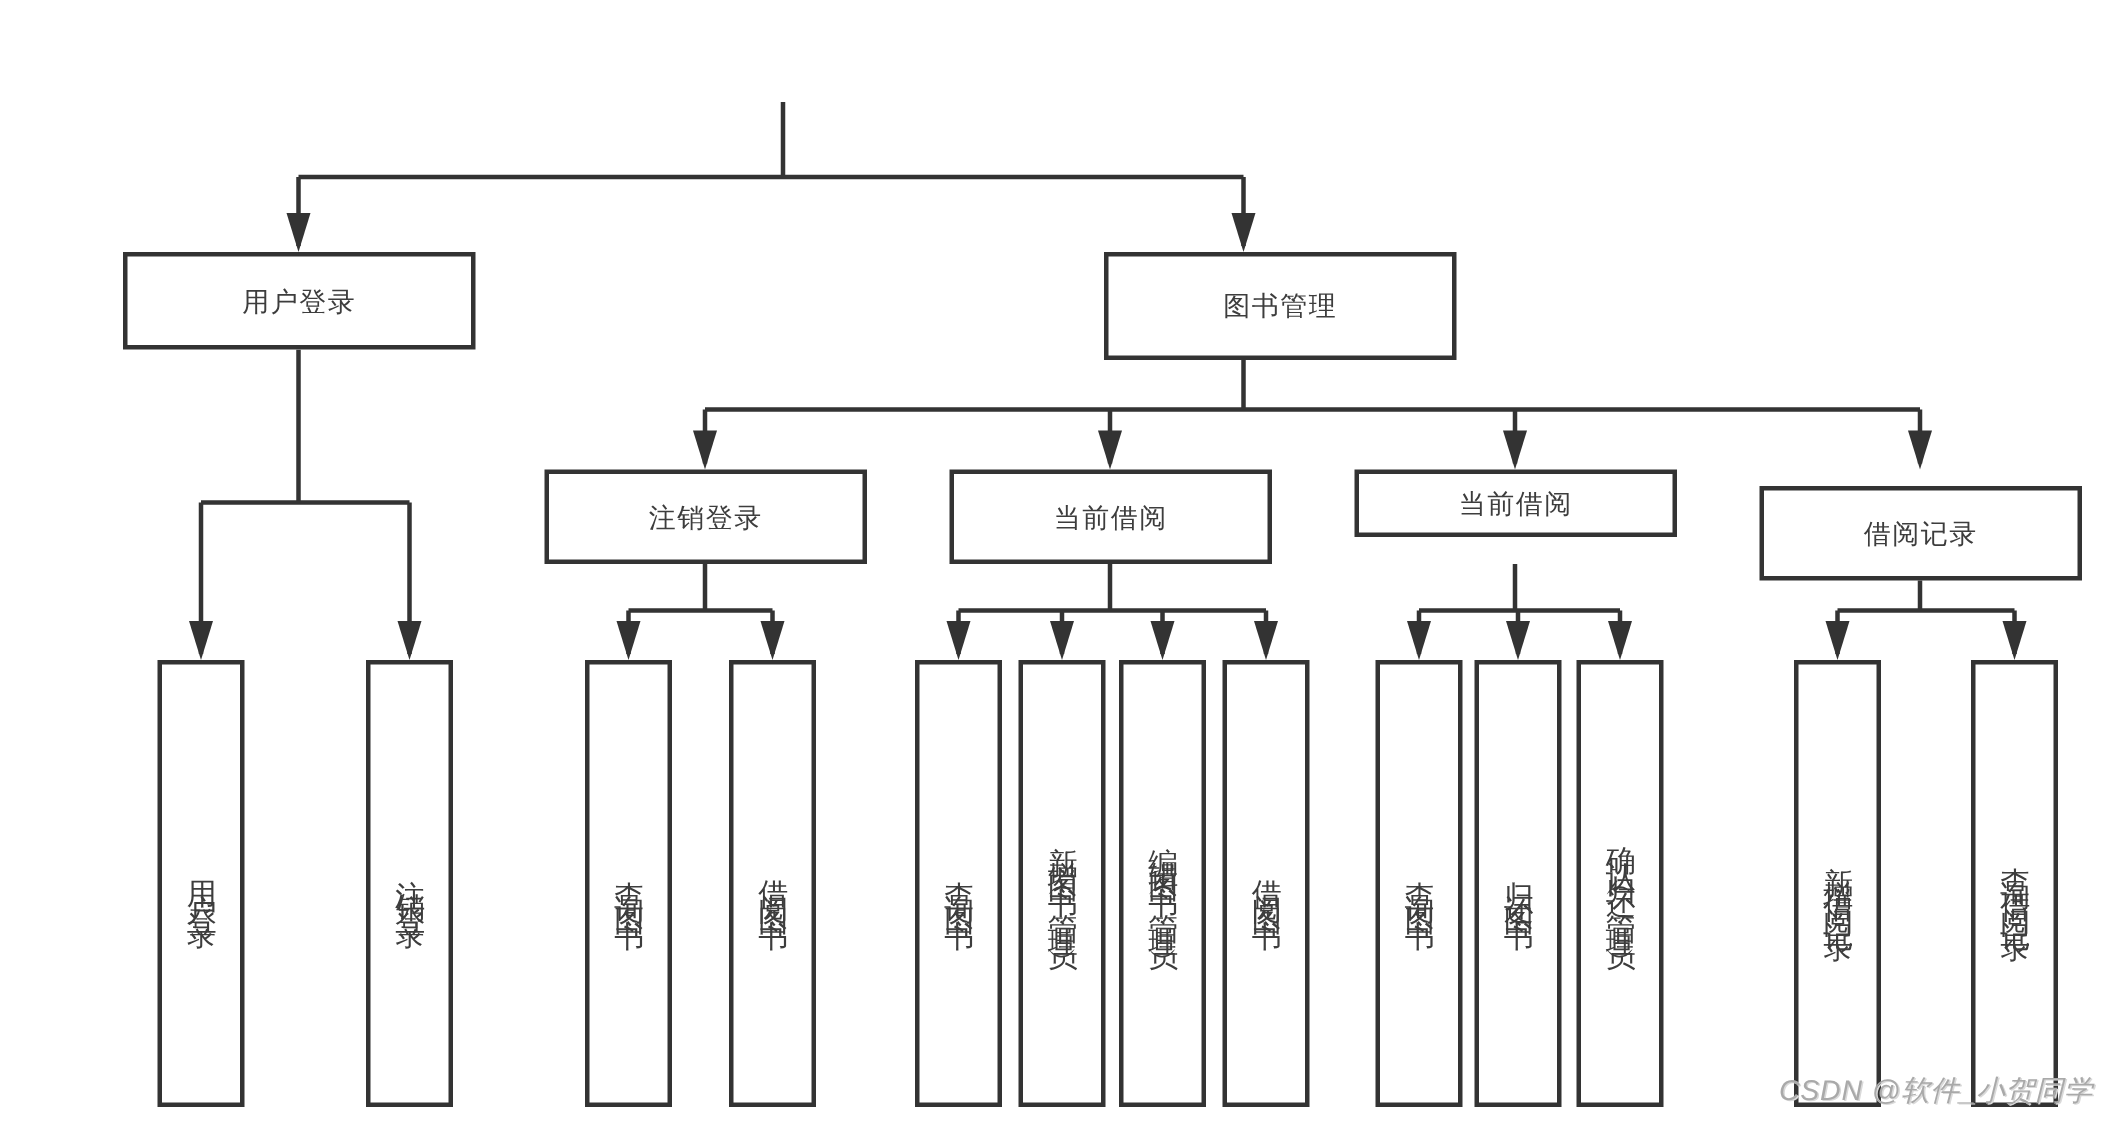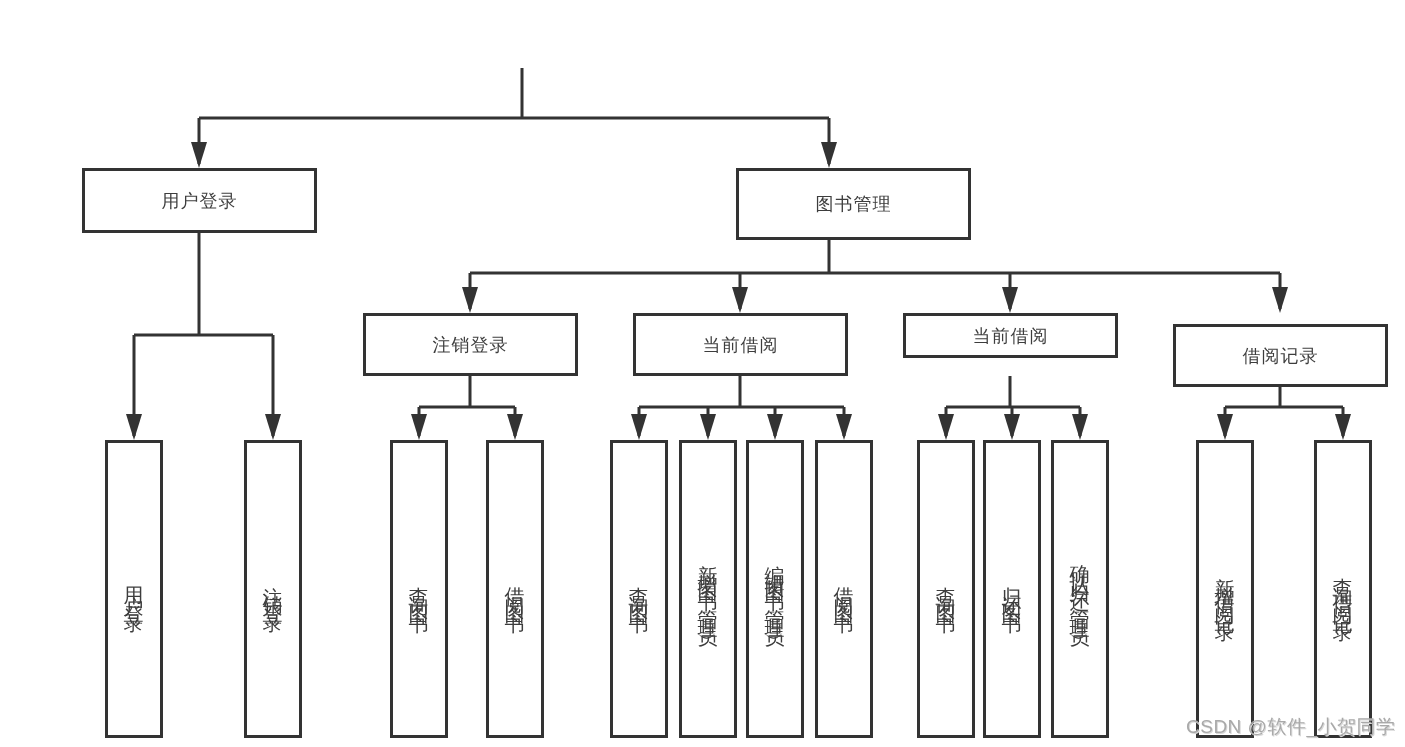--- a/index.html
+++ b/index.html
@@ -55,20 +55,21 @@
   .watermark {
     position: absolute;
     left: 1186px;
     top: 714px;
     font-size: 19px;
     color: #a9a9a9;
     letter-spacing: 0.5px;
     white-space: nowrap;
     z-index: 5;
     text-shadow: 1px 1px 0 #d9d9d9;
+    font-style: italic;
   }
 </style>
 </head>
 <body>
 
 <div class="stage">
 
   <svg class="connectors" viewBox="0 0 1405 747" xmlns="http://www.w3.org/2000/svg">
     <g stroke="#333333" stroke-width="3" fill="none">
 

